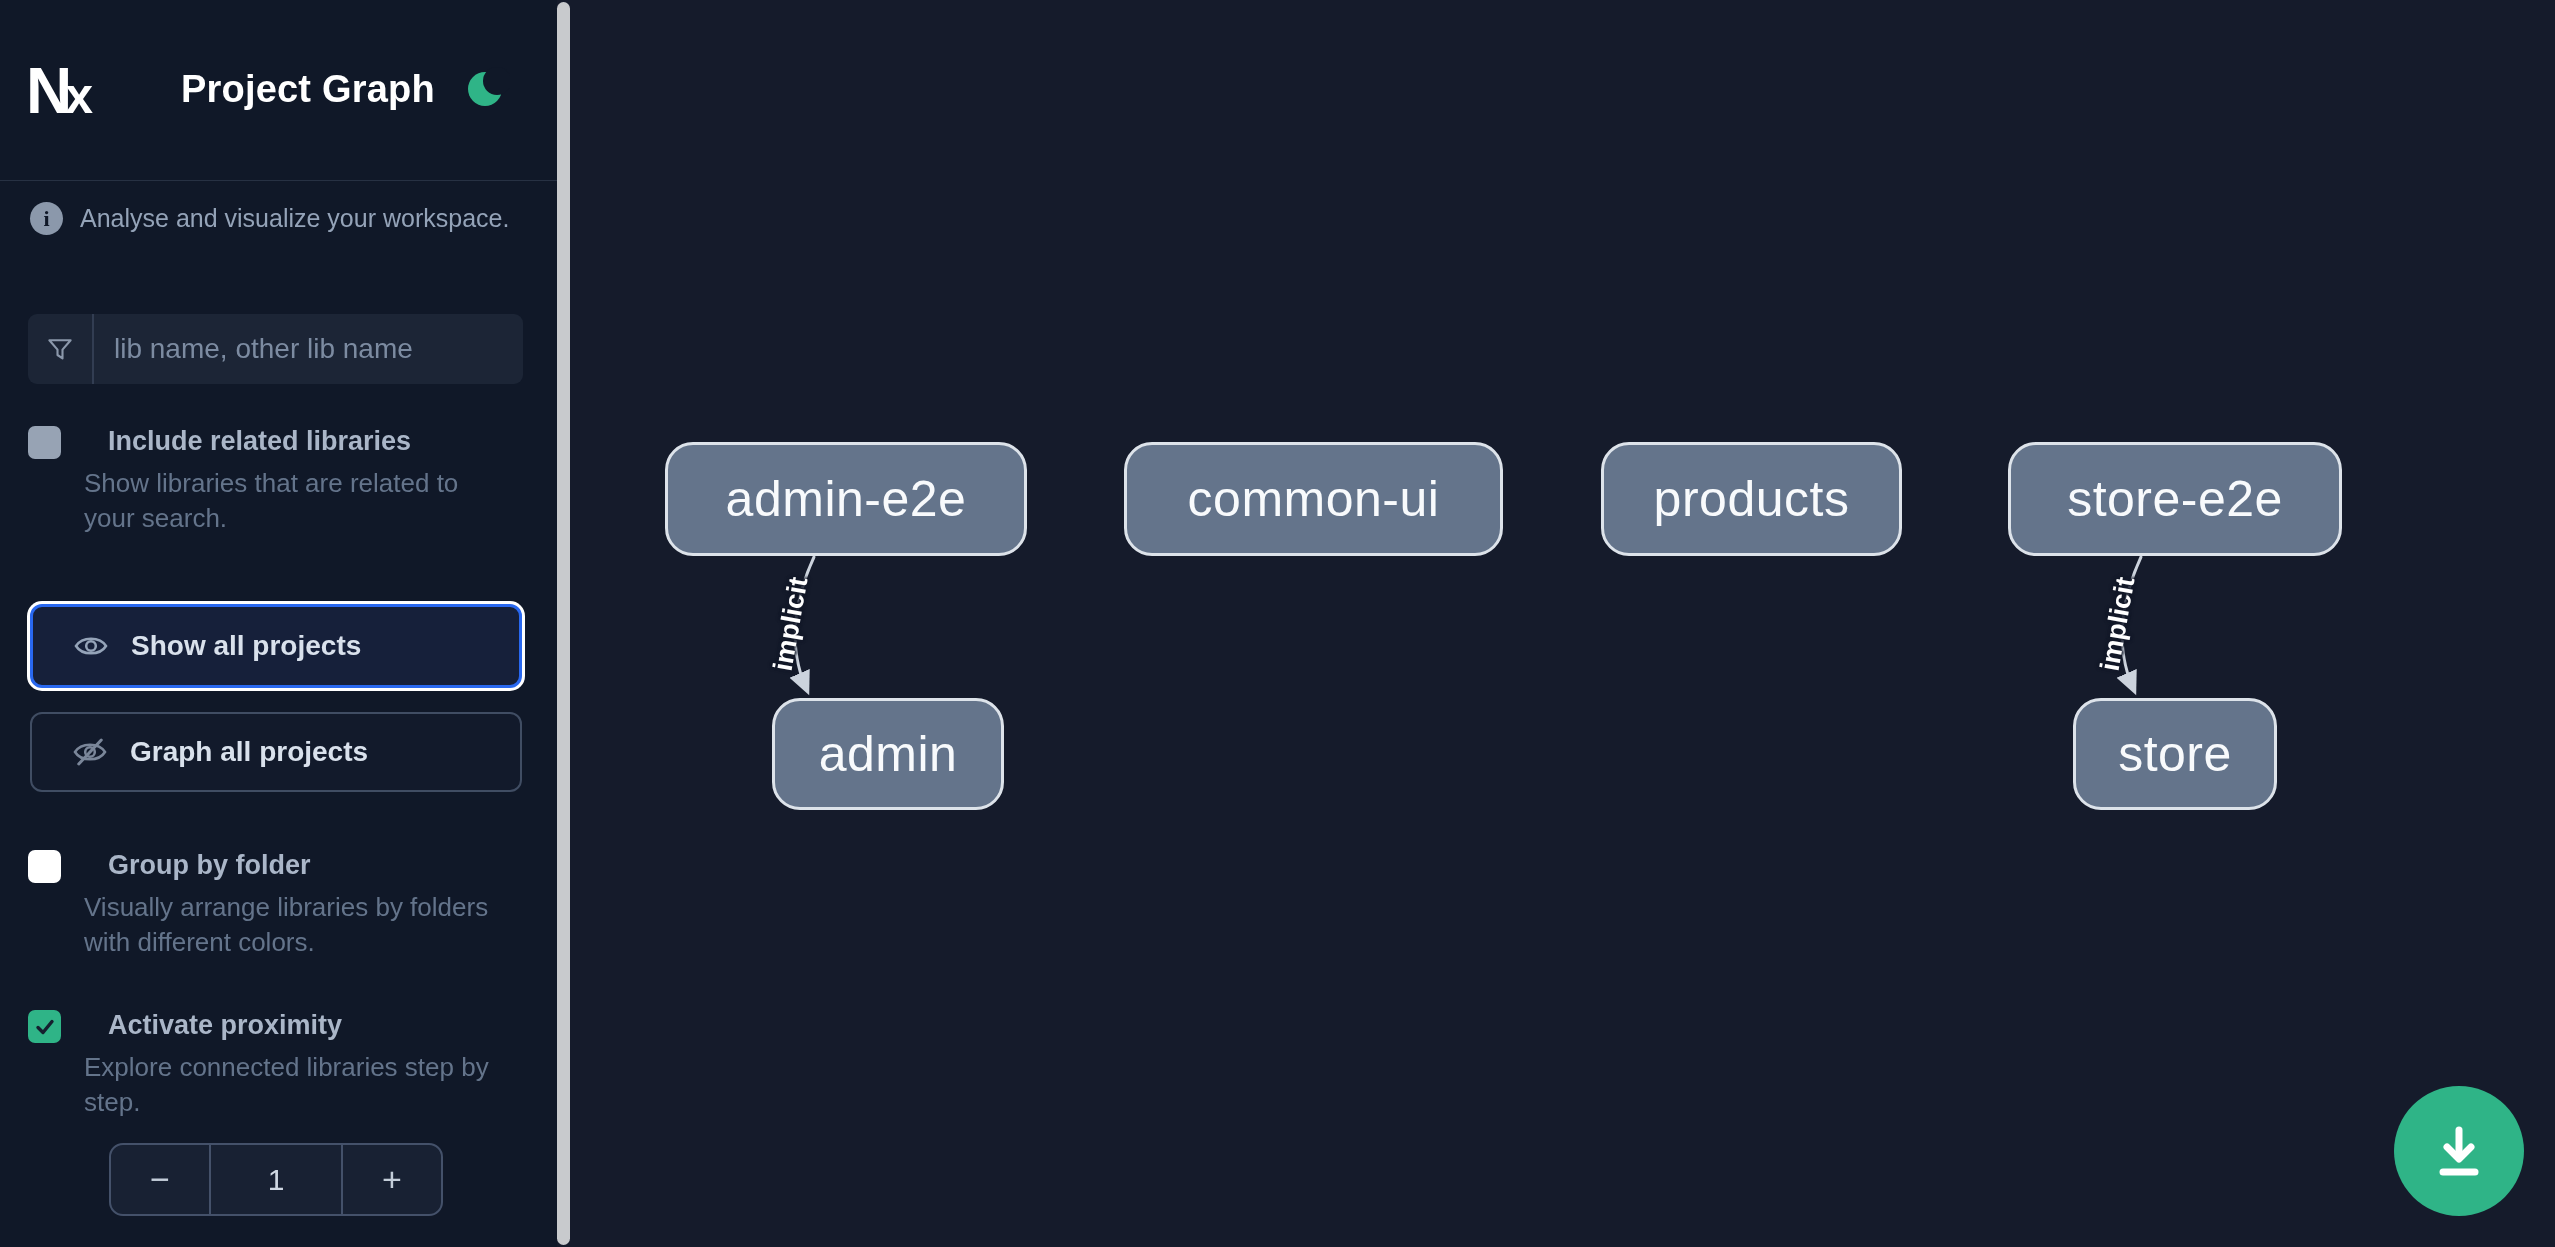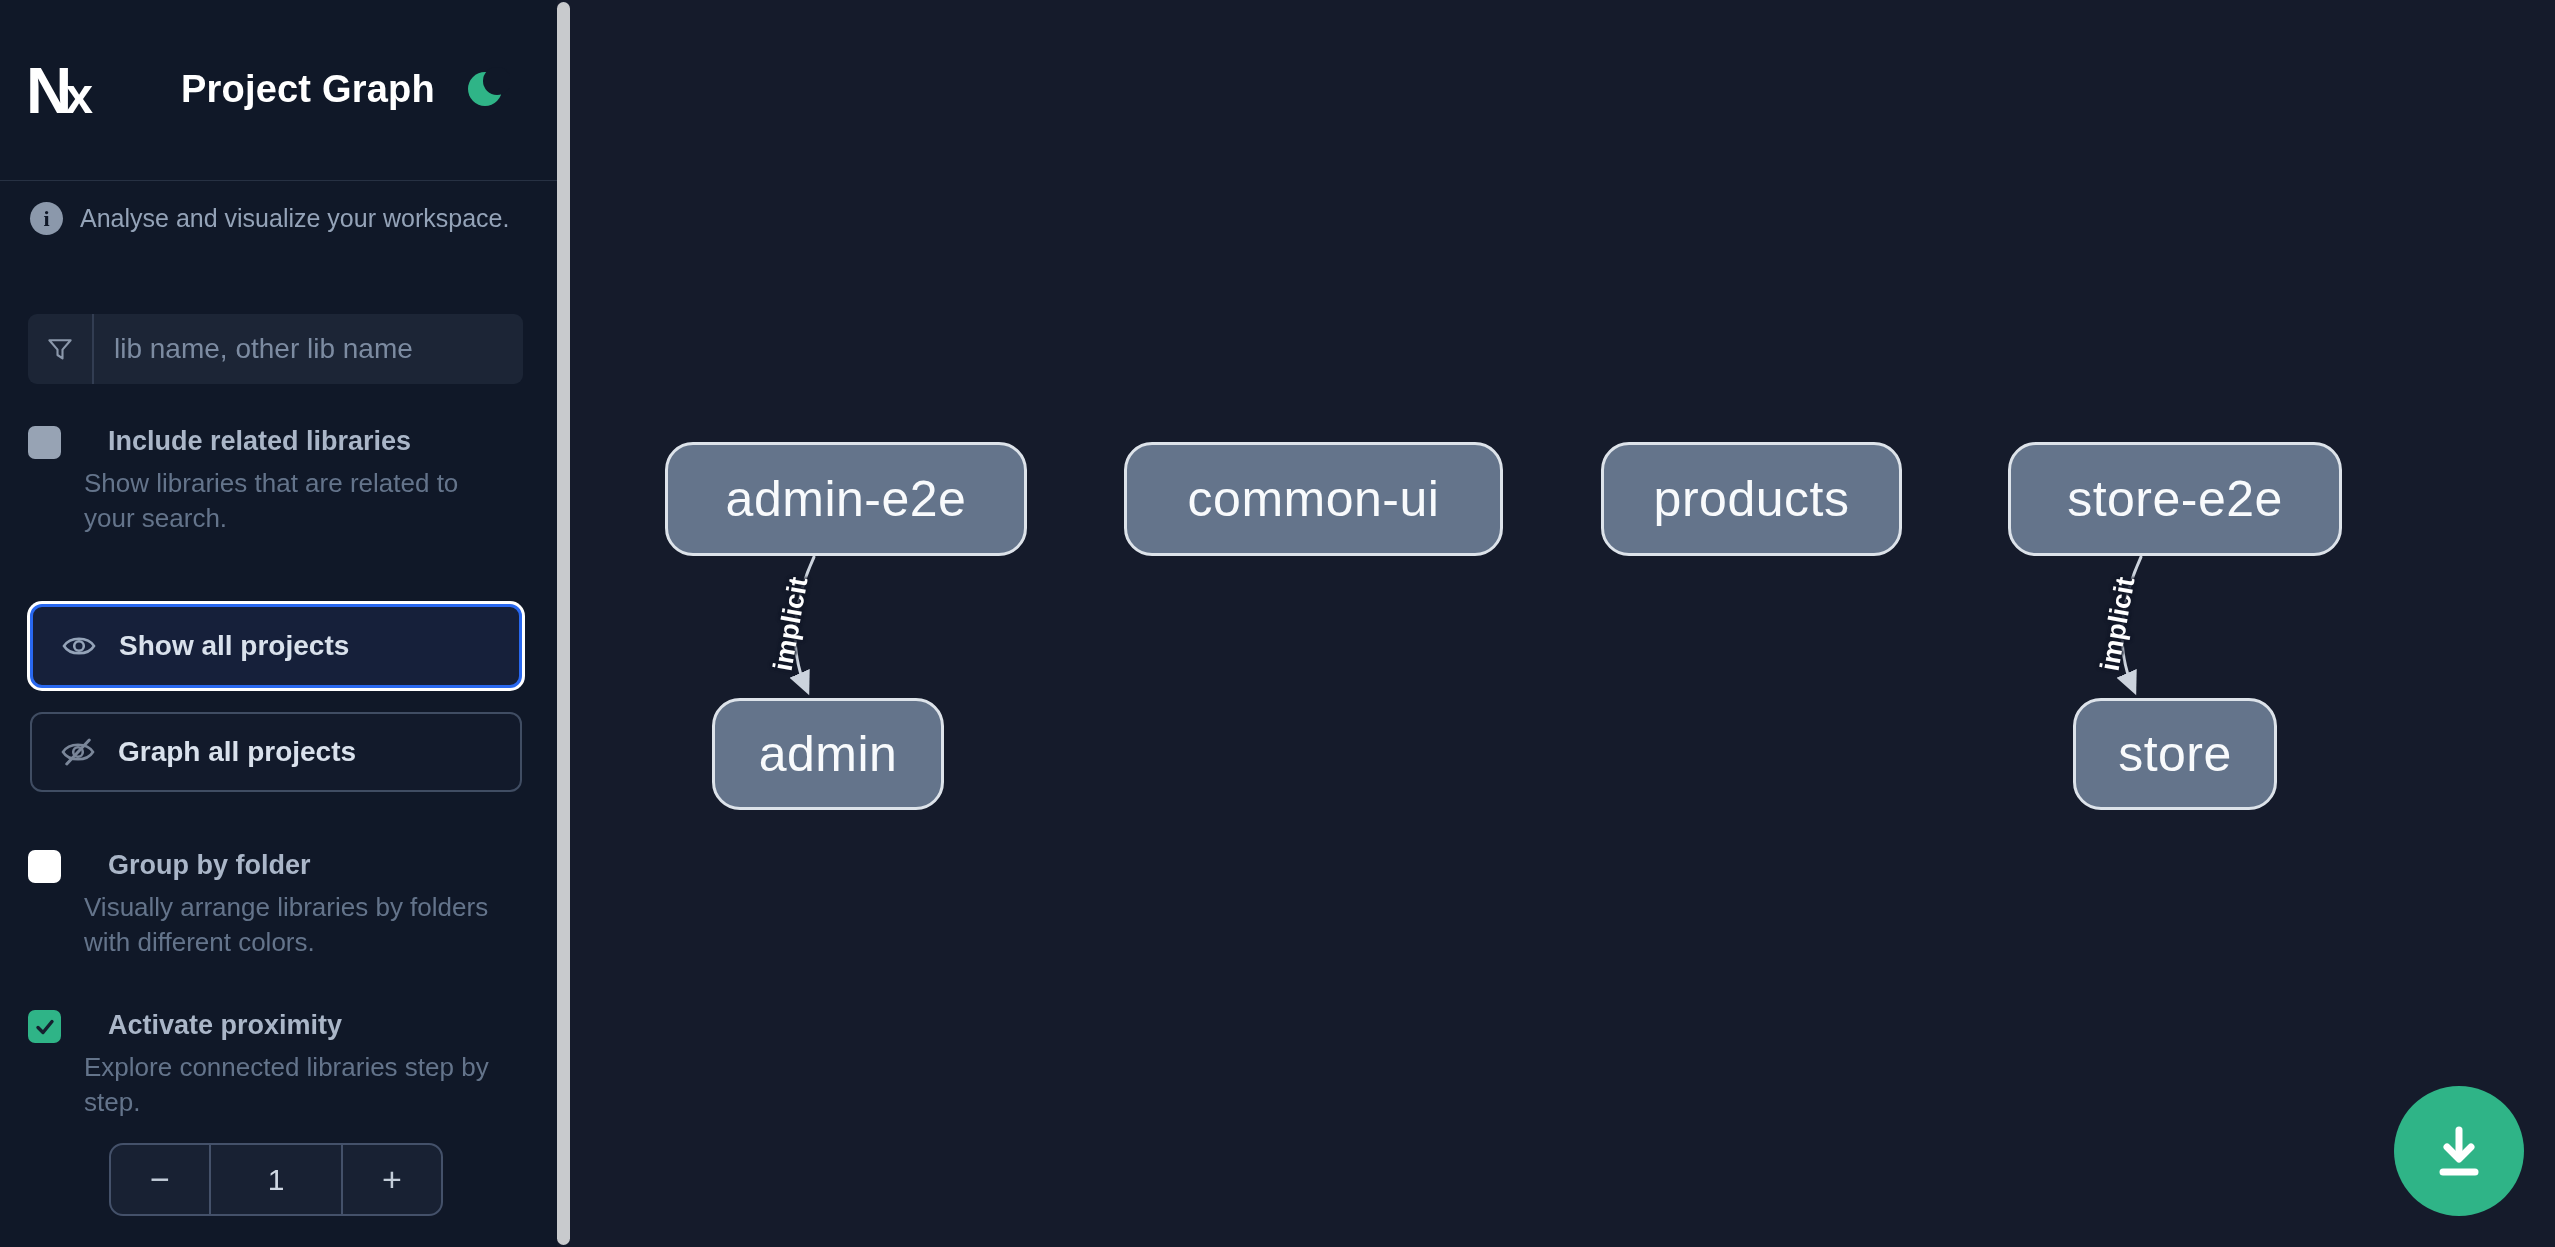--- a/index.html
+++ b/index.html
@@ -65,21 +65,21 @@
   .check-label {
     margin-left:80px; font-size:27px; font-weight:700; color:#aab6c8; display:block;
   }
   .check-desc {
     margin-left:56px; margin-top:9px; max-width:432px;
     font-size:26px; line-height:35px; color:#64748b;
   }
 
   .sb-btn {
     position:absolute; left:30px; width:492px;
-    display:flex; align-items:center; gap:22px; padding-left:28px;
+    display:flex; align-items:center; gap:22px; padding-left:40px;
     border-radius:12px; cursor:pointer;
     font-size:28px; font-weight:600; color:#d9e1ec;
   }
   .btn-show {
     top:604px; height:84px; background:#16203a;
     border:3px solid #2968f0; box-shadow:0 0 0 3px #ffffff;
   }
   .btn-hide {
     top:712px; height:80px; background:#121a2b;
     border:2px solid #404d63;
@@ -219,21 +219,21 @@
     </marker>
   </defs>
   <path d="M 814 557 C 797 594, 786 642, 806 688" fill="none" stroke="#ccd3dd" stroke-width="3" stroke-linecap="round" marker-end="url(#arrow)"></path>
   <path d="M 2141 557 C 2124 594, 2113 642, 2133 688" fill="none" stroke="#ccd3dd" stroke-width="3" stroke-linecap="round" marker-end="url(#arrow)"></path>
 </svg>
 
 <div class="graph-node" style="left:665px; top:442px; width:362px; height:114px;">admin-e2e</div>
 <div class="graph-node" style="left:1124px; top:442px; width:379px; height:114px;">common-ui</div>
 <div class="graph-node" style="left:1601px; top:442px; width:301px; height:114px;">products</div>
 <div class="graph-node" style="left:2008px; top:442px; width:334px; height:114px;">store-e2e</div>
-<div class="graph-node" style="left:712px; top:698px; width:232px; height:112px;">admin</div>
+<div class="graph-node" style="left:772px; top:698px; width:232px; height:112px;">admin</div>
 <div class="graph-node" style="left:2073px; top:698px; width:204px; height:112px;">store</div>
 
 <div class="edge-label" style="left:791px; top:624px;">implicit</div>
 <div class="edge-label" style="left:2118px; top:624px;">implicit</div>
 
 <div class="fab">
   <svg width="58" height="62" viewBox="0 0 58 62" fill="none" stroke="#ffffff" stroke-width="7" stroke-linecap="round" stroke-linejoin="round">
     <line x1="29" y1="10" x2="29" y2="36"></line>
     <polyline points="17,27 29,39 41,27"></polyline>
     <line x1="13" y1="52" x2="45" y2="52"></line>

